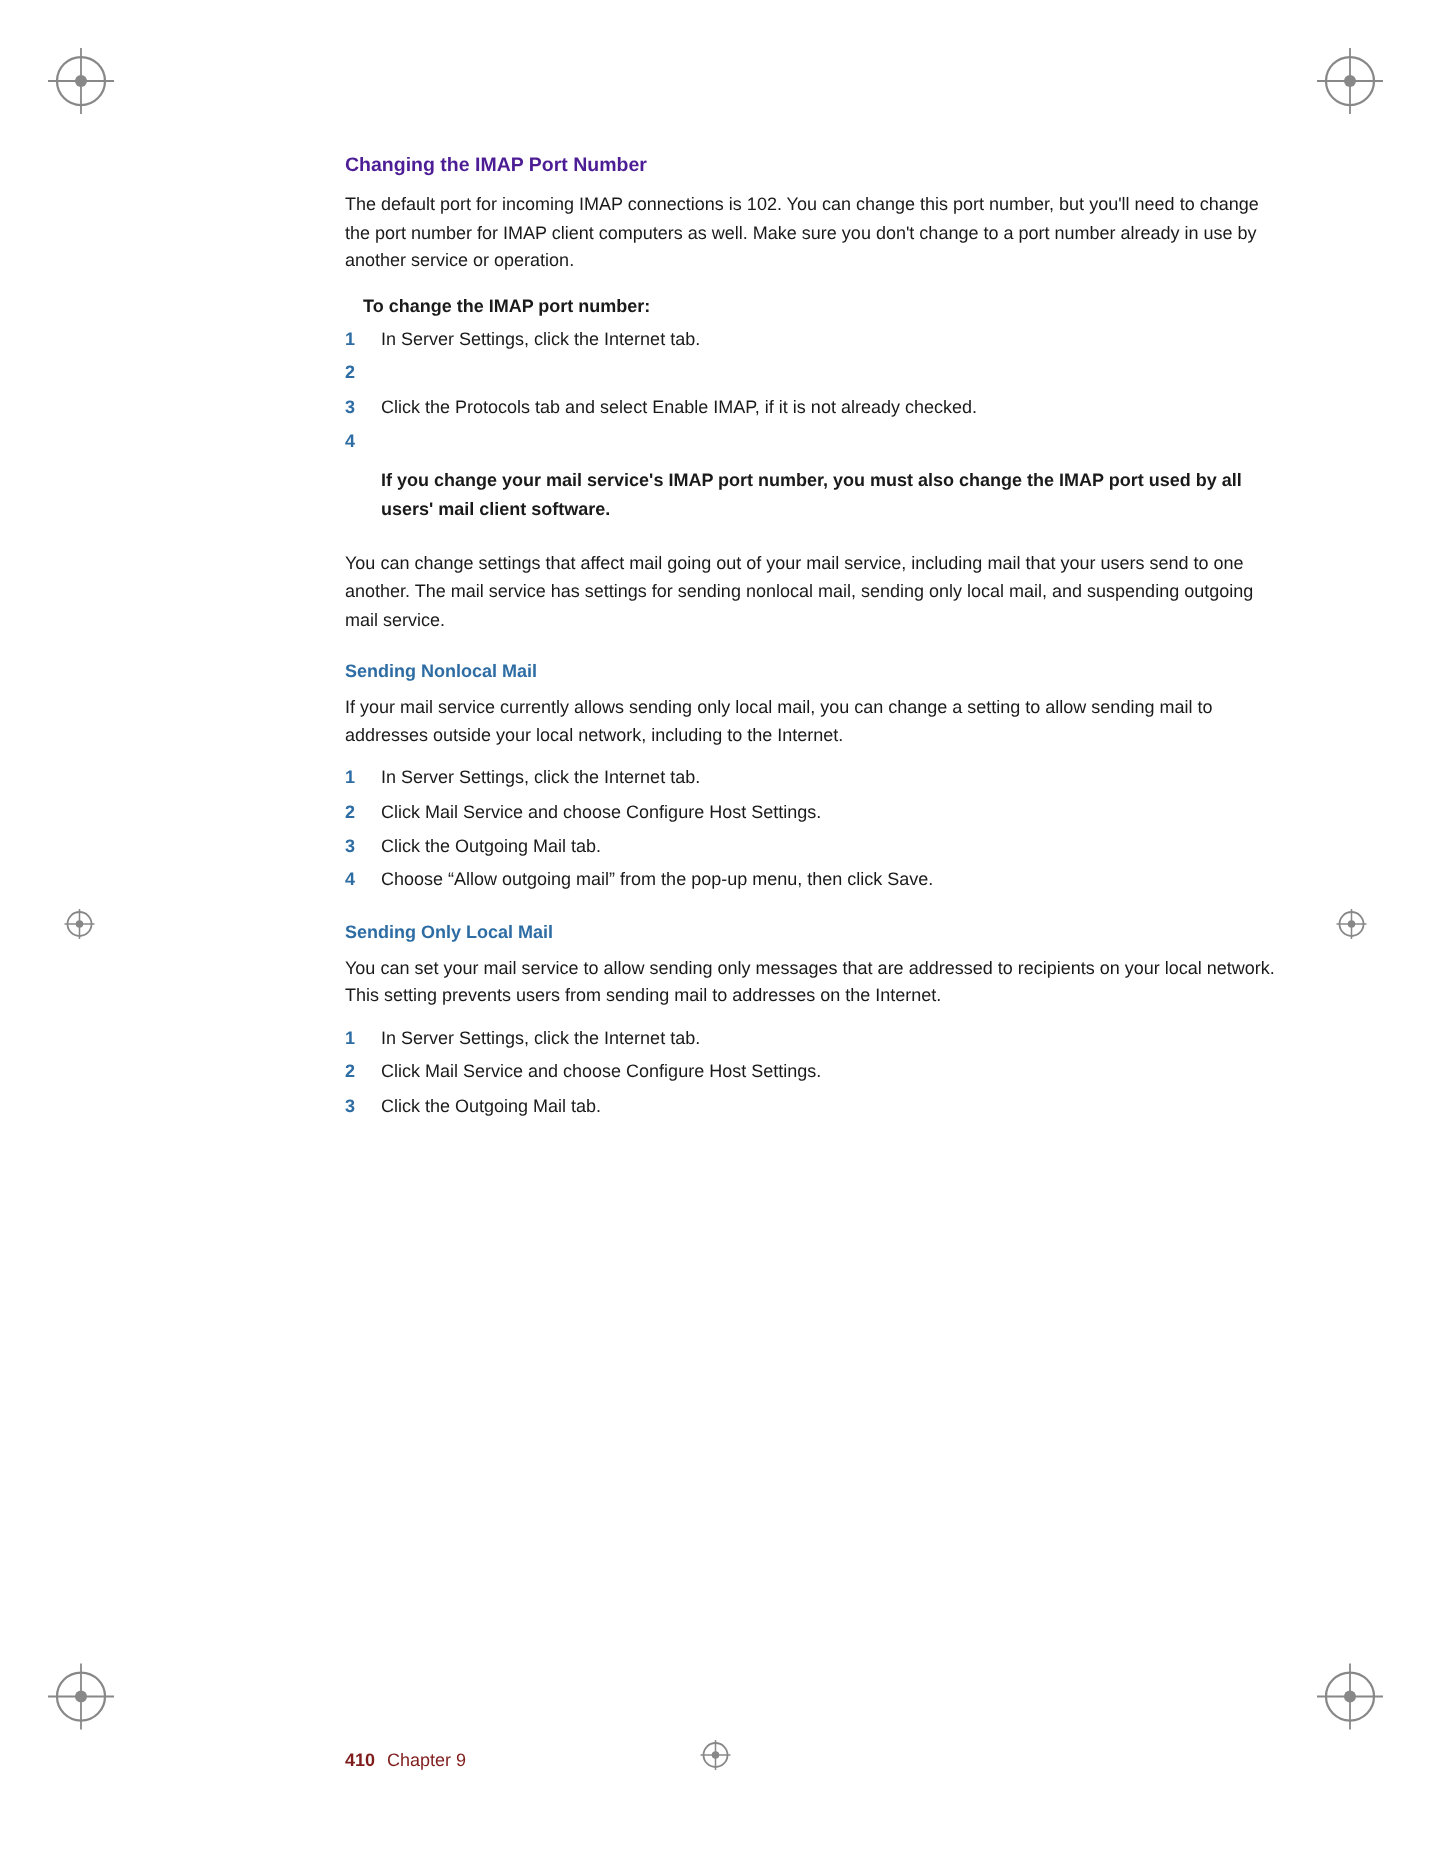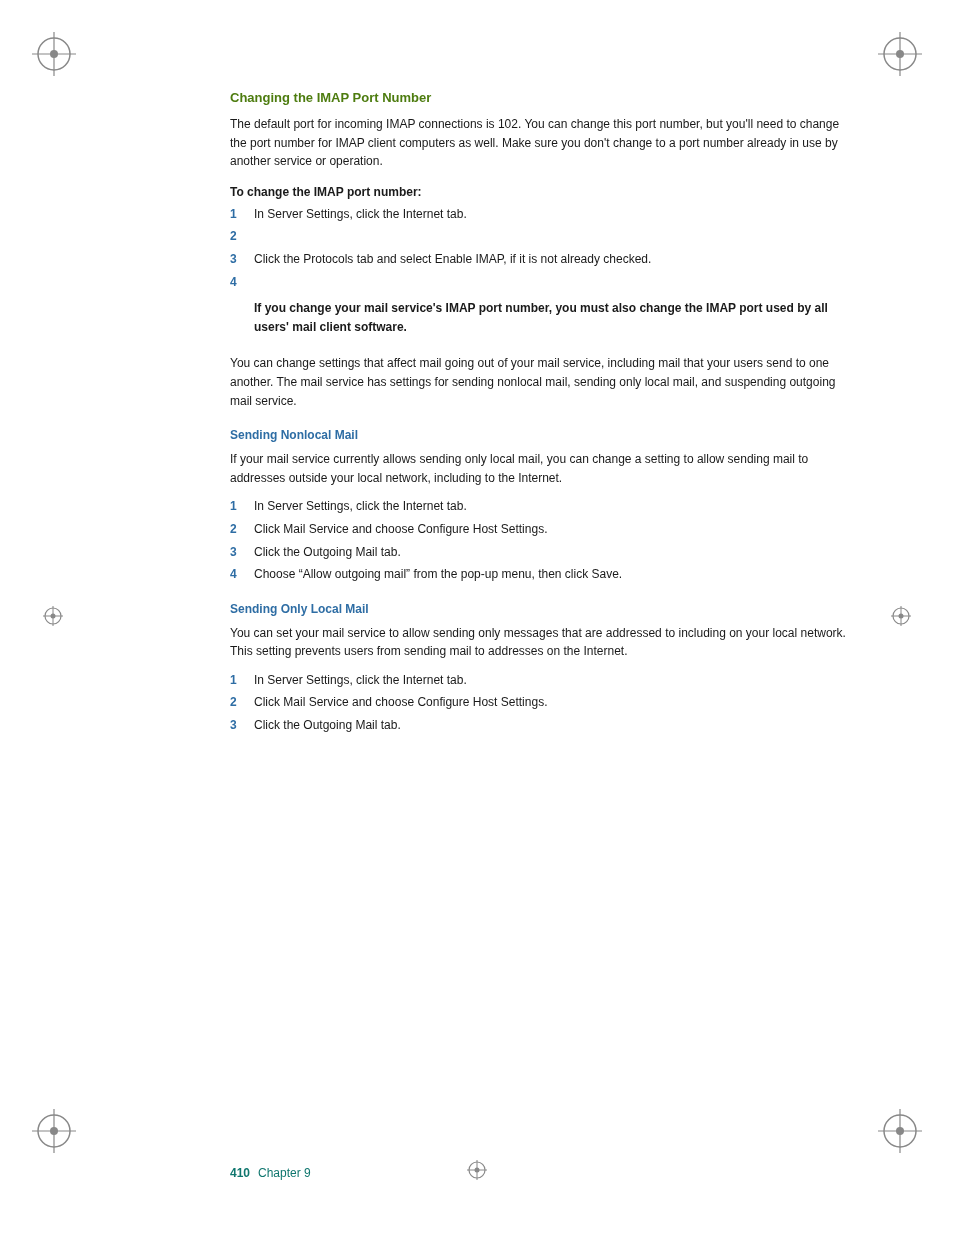--- a/index.html
+++ b/index.html
@@ -54,23 +54,23 @@
       margin: 0 auto;
       width: 620px;
       margin-left: 230px;
       padding-top: 30px;
     }
 
     .section-heading {
       font-family: Arial, Helvetica, sans-serif;
       font-size: 13px;
       font-weight: bold;
-      color: #4d7c0f;
+      color: #4c1d95;
       margin-bottom: 10px;
-      margin-top: 0;
+      margin-top: 12px;
     }
 
     .subsection-heading {
       font-family: Arial, Helvetica, sans-serif;
       font-size: 12px;
       font-weight: bold;
       color: #2e6da4;
       margin-bottom: 8px;
       margin-top: 18px;
     }
@@ -83,20 +83,21 @@
       margin-bottom: 10px;
     }
 
     .bold-label {
       font-family: Arial, Helvetica, sans-serif;
       font-size: 12px;
       font-weight: bold;
       color: #1a1a1a;
       margin-top: 14px;
       margin-bottom: 6px;
+      margin-left: 12px;
     }
 
     .step-list {
       list-style: none;
       padding: 0;
       margin: 0;
       margin-bottom: 8px;
     }
 
     .step-list li {
@@ -133,21 +134,21 @@
       margin: 18px 0 14px 0;
     }
 
     
     .footer {
       position: absolute;
       bottom: 55px;
       left: 230px;
       font-family: Arial, Helvetica, sans-serif;
       font-size: 12px;
-      color: #0f766e;
+      color: #7f1d1d;
       display: flex;
       align-items: center;
       gap: 8px;
     }
 
     .footer-page {
       font-weight: bold;
     }
   </style>
 </head>
@@ -259,21 +260,21 @@
           </li>
           <li>
             <span class="step-num">4</span>
             <span>Choose “Allow outgoing mail” from the pop-up menu, then click Save.</span>
           </li>
         </ul>
       </div>
 
       <div>
         <div class="subsection-heading">Sending Only Local Mail</div>
-        <p class="body-text">You can set your mail service to allow sending only messages that are addressed to including on your local network. This setting prevents users from sending mail to addresses on the Internet.</p>
+        <p class="body-text">You can set your mail service to allow sending only messages that are addressed to recipients on your local network. This setting prevents users from sending mail to addresses on the Internet.</p>
         <ul class="step-list">
           <li>
             <span class="step-num">1</span>
             <span>In Server Settings, click the Internet tab.</span>
           </li>
           <li>
             <span class="step-num">2</span>
             <span>Click Mail Service and choose Configure Host Settings.</span>
           </li>
           <li>

